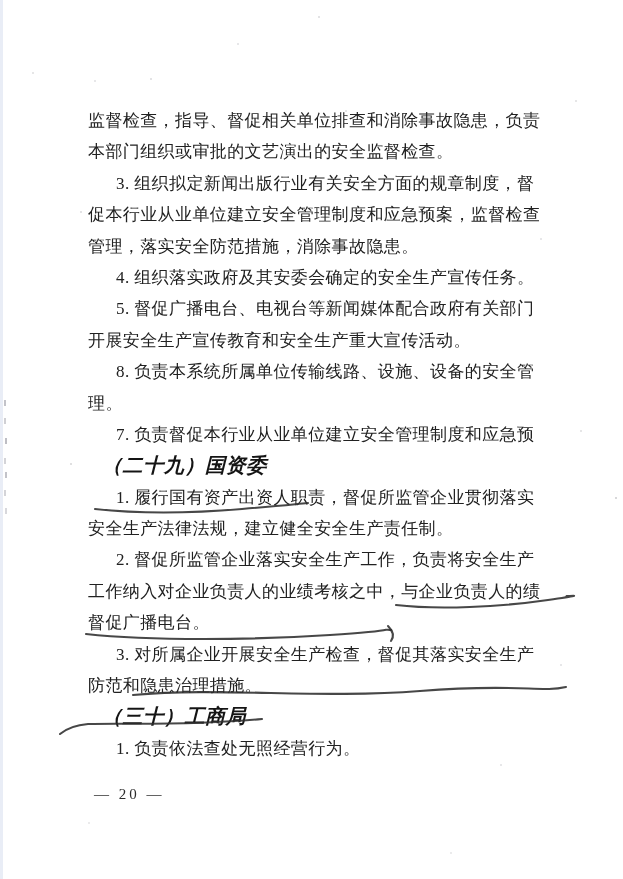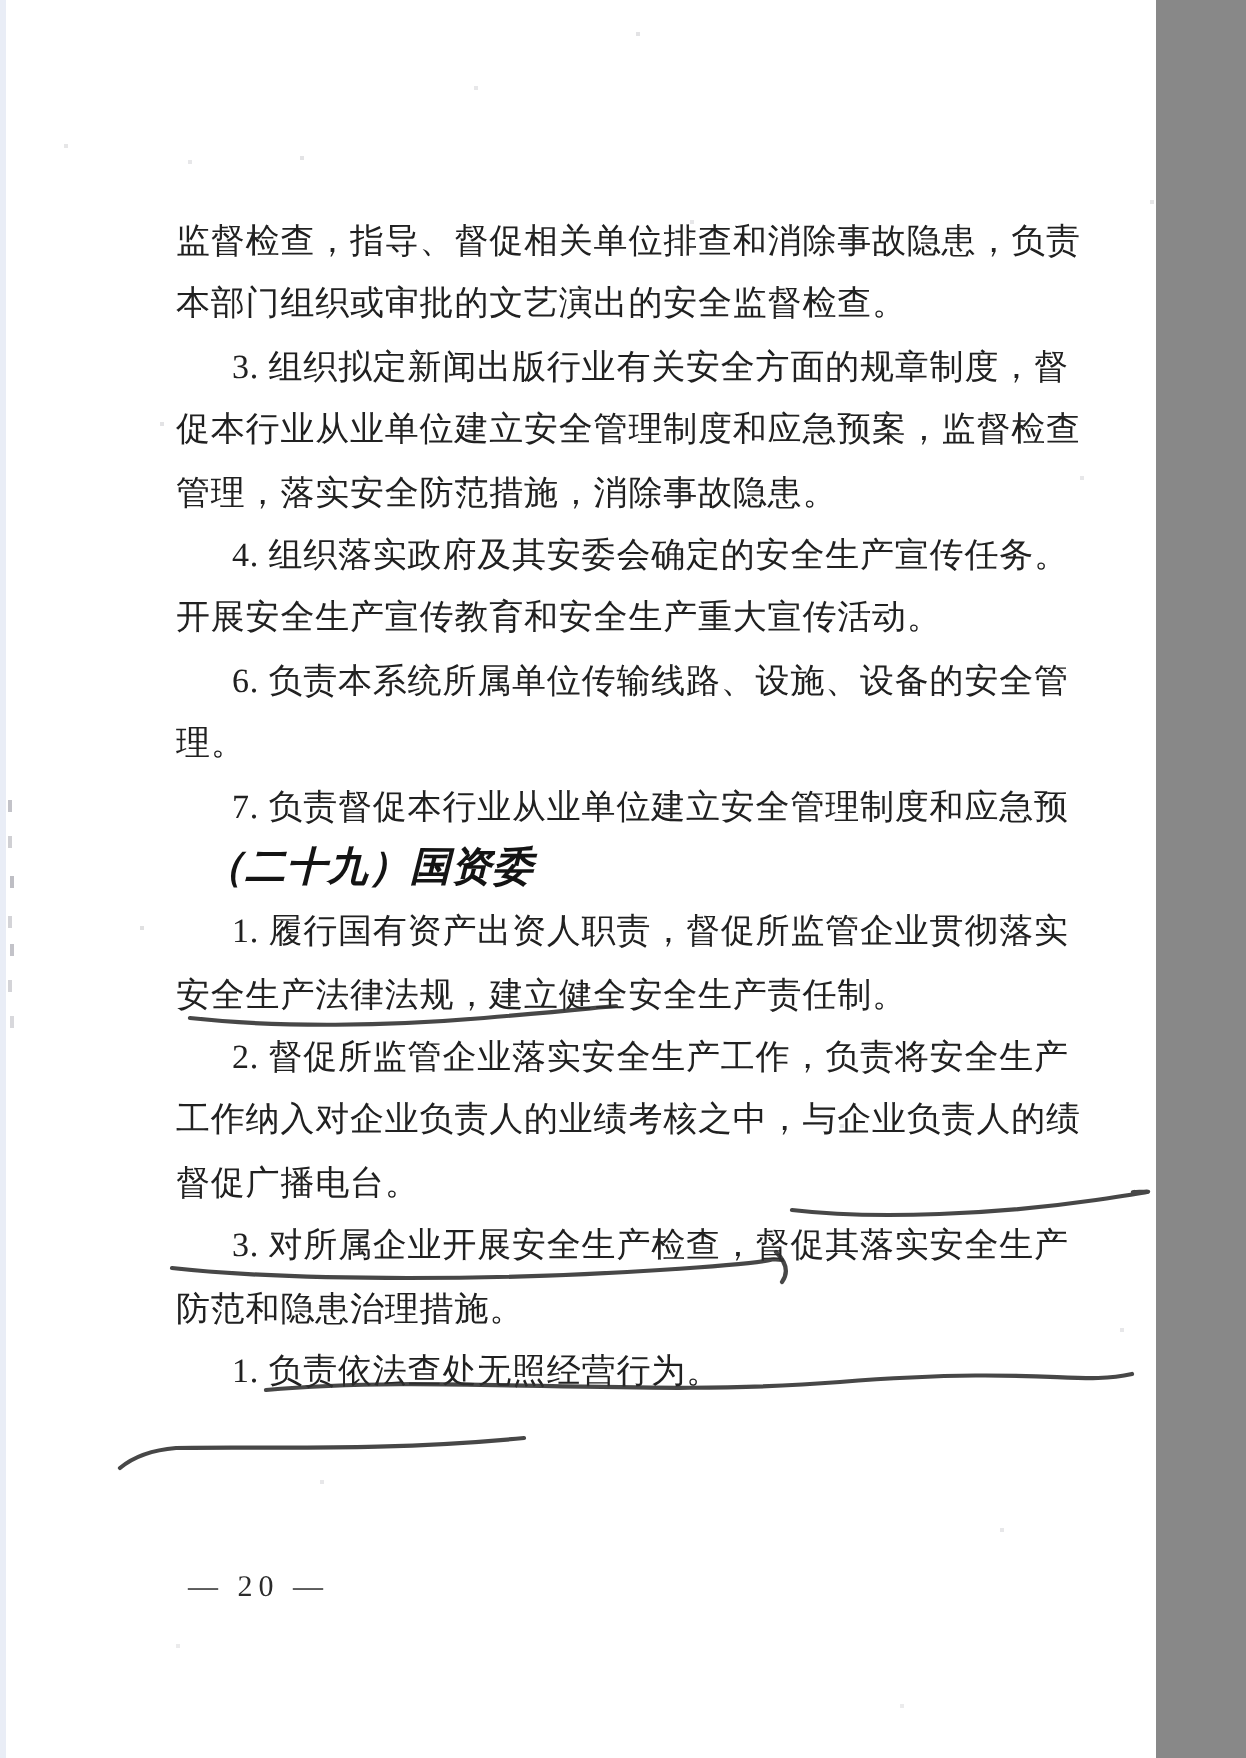--- a/index.html
+++ b/index.html
@@ -1,18 +1,18 @@
 <!DOCTYPE html>
 <html><head>
 <meta charset="utf-8">
 <style>
   html,body{margin:0;padding:0;background:#888;}
   .page{
     position:relative;
-    width:578px;height:879px;
+    width:623px;height:879px;
     background:#ffffff;
     overflow:hidden;
     font-family:"Liberation Serif","DejaVu Serif",serif;
     color:#212121;
   }
   .scan-edge{
     position:absolute;left:0;top:0;width:3px;height:879px;
     background:#e9edf6;
   }
   .edge-noise{position:absolute;left:4px;top:400px;width:2px;height:6px;background:rgba(40,40,60,.28);
@@ -56,32 +56,34 @@
   <div class="edge-noise"></div>
   <div class="speckles"></div>
 
   <div class="body-col">
     <div class="ln">监督检查，指导、督促相关单位排查和消除事故隐患，负责</div>
     <div class="ln">本部门组织或审批的文艺演出的安全监督检查。</div>
     <div class="ln ind">3. 组织拟定新闻出版行业有关安全方面的规章制度，督</div>
     <div class="ln">促本行业从业单位建立安全管理制度和应急预案，监督检查</div>
     <div class="ln">管理，落实安全防范措施，消除事故隐患。</div>
     <div class="ln ind">4. 组织落实政府及其安委会确定的安全生产宣传任务。</div>
+    <div class="ln ind">5. 督促广播电台、电视台等新闻媒体配合政府有关部门</div>
     <div class="ln">开展安全生产宣传教育和安全生产重大宣传活动。</div>
-    <div class="ln ind">6. 负责本系统所属单位传输线路、设施、设备的安全管</div>
+    <div class="ln ind">8. 负责本系统所属单位传输线路、设施、设备的安全管</div>
     <div class="ln">理。</div>
     <div class="ln ind">7. 负责督促本行业从业单位建立安全管理制度和应急预</div>
     <div class="ln hd">（二十九）国资委</div>
     <div class="ln ind">1. 履行国有资产出资人职责，督促所监管企业贯彻落实</div>
     <div class="ln">安全生产法律法规，建立健全安全生产责任制。</div>
     <div class="ln ind">2. 督促所监管企业落实安全生产工作，负责将安全生产</div>
     <div class="ln">工作纳入对企业负责人的业绩考核之中，与企业负责人的绩</div>
     <div class="ln">督促广播电台。</div>
     <div class="ln ind">3. 对所属企业开展安全生产检查，督促其落实安全生产</div>
     <div class="ln">防范和隐患治理措施。</div>
+    <div class="ln hd">（三十）工商局</div>
     <div class="ln ind">1. 负责依法查处无照经营行为。</div>
   </div>
 
   <div class="pageno">— 20 —</div>
 
   <svg class="pen" width="623" height="879" viewBox="0 0 623 879">
     <path d="M95,509 C140,514 195,513 242,509 S296,504 308,503"></path>
     <path d="M396,605 C438,610 500,607 548,600 S562,597 567,596"></path>
     <path d="M86,634 C150,641 255,640 330,635 S378,629 391,630"></path>
     <path d="M388,626 q8,8 3,15"></path>

